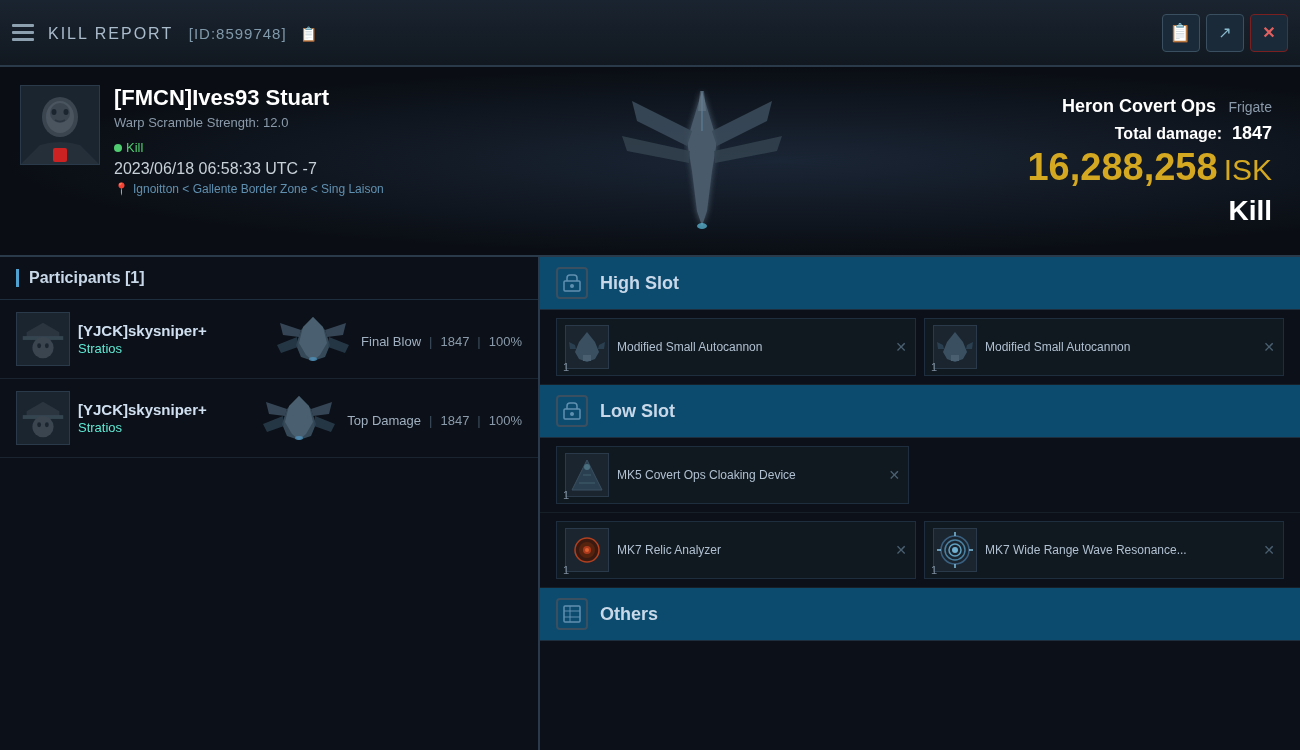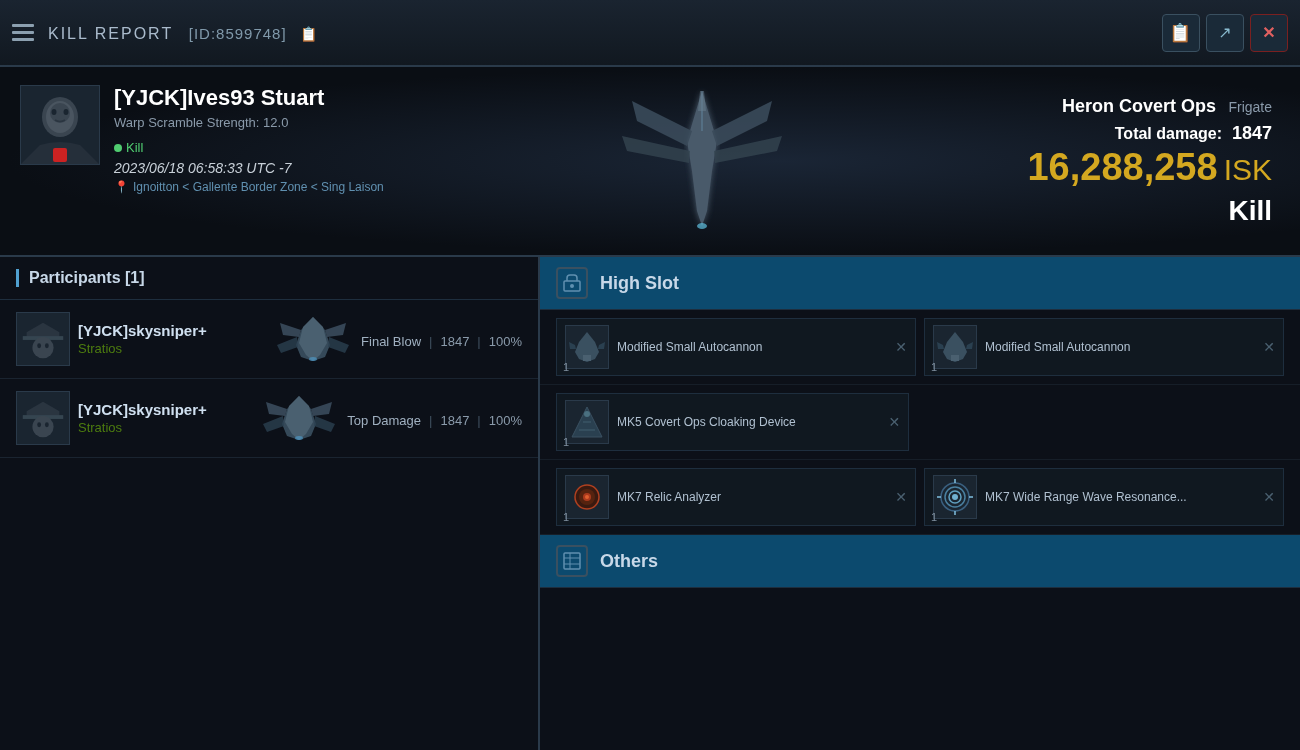--- a/index.html
+++ b/index.html
@@ -144,24 +144,23 @@
     }
     .kill-badge::before {
       content: '';
       display: inline-block;
       width: 8px;
       height: 8px;
       background: #50cc70;
       border-radius: 50%;
     }
     .kill-datetime {
-      font-size: 14px;
+      font-size: 16px;
       color: #c8d0d8;
       margin-top: 4px;
-      font-style: italic;
     }
     .kill-location {
       font-size: 12px;
       color: #6090b0;
       margin-top: 4px;
       display: flex;
       align-items: center;
       gap: 4px;
       cursor: pointer;
     }
@@ -286,21 +285,21 @@
     .participant-info {
       flex: 1;
     }
     .participant-name {
       font-size: 15px;
       font-weight: 600;
       color: #d0e0f0;
     }
     .participant-ship {
       font-size: 13px;
-      color: #4d7c0f;
+      color: #5eead4;
       margin-top: 2px;
     }
     .participant-stats {
       text-align: right;
       font-size: 13px;
       color: #8a9aaa;
     }
     .participant-stats .stat-row {
       display: flex;
       align-items: center;
@@ -459,21 +458,21 @@
           <ellipse cx="34" cy="27" rx="2.5" ry="3" fill="#1a2530"></ellipse>
           <ellipse cx="46" cy="27" rx="2.5" ry="3" fill="#1a2530"></ellipse>
           <path d="M35 35 Q40 38 45 35" stroke="#2a3540" stroke-width="1.5" fill="none"></path>
           <rect x="0" y="60" width="80" height="20" fill="#1a2530"></rect>
           <path d="M20 60 Q40 54 60 60 L80 80 L0 80 Z" fill="#252f3a"></path>
         </svg>
       </div>
       <div class="avatar-badge"></div>
     </div>
     <div class="header-info">
-      <div class="player-name">[YJCK]Ives93 Stuart</div>
+      <div class="player-name">[FMCN]Ives93 Stuart</div>
       <div class="player-sub">Warp Scramble Strength: 12.0</div>
       <div class="kill-badge">Kill</div>
       <div class="kill-datetime">2023/06/18 06:58:33 UTC -7</div>
       <div class="kill-location">
         <span>📍</span>
         <span>Ignoitton &lt; Gallente Border Zone &lt; Sing Laison</span>
       </div>
     </div>
   </div>
 
@@ -644,20 +643,30 @@
             <polygon points="8,18 2,15 3,22 9,22" fill="#2a4050"></polygon>
             <polygon points="32,18 38,15 37,22 31,22" fill="#2a4050"></polygon>
             <rect x="16" y="28" width="8" height="6" fill="#4a6070"></rect>
           </svg>
         </div>
         <span class="slot-item-name">Modified Small Autocannon</span>
         <span class="slot-item-x">✕</span>
       </div>
     </div>
 
+    <div class="slot-section-header">
+      <div class="slot-icon">
+        <svg width="20" height="20" viewBox="0 0 20 20">
+          <rect x="2" y="8" width="16" height="10" rx="1" stroke="#6090b0" stroke-width="1.5" fill="none"></rect>
+          <path d="M5 8 L5 5 Q5 2 8 2 L12 2 Q15 2 15 5 L15 8" stroke="#6090b0" stroke-width="1.5" fill="none"></path>
+          <circle cx="10" cy="13" r="2" fill="#6090b0"></circle>
+        </svg>
+      </div>
+      <span class="slot-title">Low Slot</span>
+    </div>
     <div class="slot-items-row">
       <div class="slot-item" style="max-width:48%;">
         <span class="slot-item-qty">1</span>
         <div class="slot-item-img">
           <svg width="40" height="40" viewBox="0 0 40 40">
             <rect width="40" height="40" fill="#1a2530"></rect>
 
             <polygon points="5,35 20,5 35,35" fill="#2a4050" stroke="#3a5060" stroke-width="1"></polygon>
             <line x1="12" y1="28" x2="28" y2="28" stroke="#3a5565" stroke-width="1.5"></line>
             <line x1="16" y1="20" x2="24" y2="20" stroke="#3a5565" stroke-width="1.5"></line>

